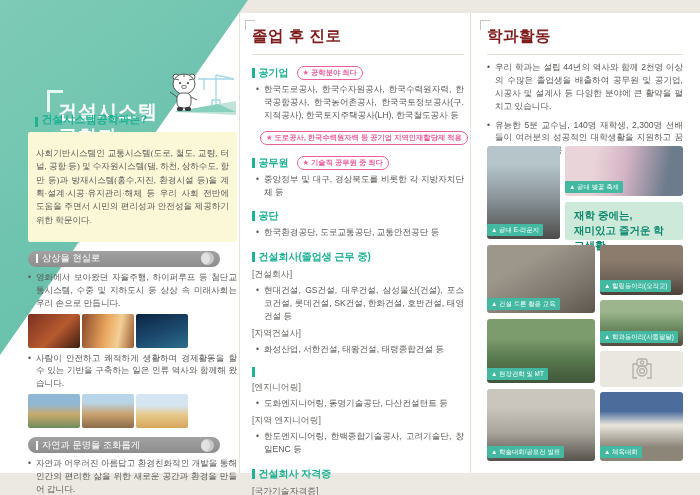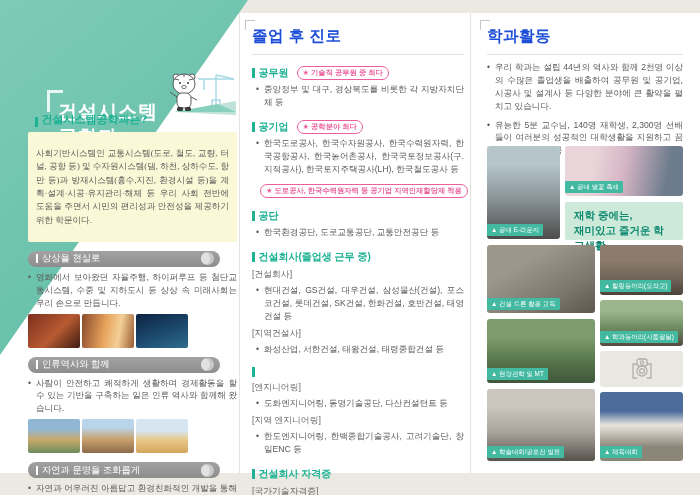--- a/index.html
+++ b/index.html
@@ -10,21 +10,21 @@
   .fold.f1{left:239px;} .fold.f2{left:470px;}
 
   
   .banner{position:absolute;left:0;top:0;width:270px;height:365px;
     background:linear-gradient(140deg,#7ecbb7,#66c0aa 70%);
     clip-path:polygon(0 0,248px 0,0 355px);}
   .banner-title{position:absolute;left:58px;top:100px;color:#ffffff;font-size:19px;font-weight:bold;line-height:1.3;letter-spacing:1px;}
   .banner-bracket{position:absolute;left:47px;top:90px;width:13px;height:19px;border-left:3.5px solid #e9f7f2;border-top:3.5px solid #e9f7f2;}
 
   
-  .col-header{position:relative;display:inline-block;color:#1d4ed8;font-size:15.5px;font-weight:bold;letter-spacing:0.5px;}
+  .col-header{position:relative;display:inline-block;color:#7f1d1d;font-size:15.5px;font-weight:bold;letter-spacing:0.5px;}
   .corner-bracket{position:absolute;left:-7px;top:-6px;width:9px;height:9px;border-left:1.5px solid #c8c4be;border-top:1.5px solid #c8c4be;}
   .hrule{border:none;border-top:1px solid #e6e3dd;margin:7px 0 0 0;}
 
   
   .left-col{position:absolute;left:28px;top:112px;width:209px;}
   .intro-head{display:flex;align-items:flex-end;gap:4px;color:#1db294;font-size:11px;font-weight:bold;margin-left:7px;}
   .tealbar{display:inline-block;width:2.5px;height:10px;background:#1db294;}
   .yellow-box{margin-top:5px;background:#fbf8d8;padding:15px 8px;font-size:8.6px;line-height:1.55;color:#5a5856;text-align:justify;border-radius:2px;font-family:Liberation Serif, serif;}
   .pill{position:relative;margin-top:9px;height:16px;border-radius:9px;background:linear-gradient(#a2a2a2,#8d8d8d);
     color:#fff;font-size:9.3px;font-weight:normal;display:flex;align-items:center;padding-left:8px;width:192px;box-sizing:border-box;}
@@ -128,25 +128,20 @@
       <span>상상을 현실로</span>
       <span class="crescent"></span>
     </div>
     <div class="bullet">영화에서 보아왔던 자율주행, 하이퍼루프 등 첨단교통시스템, 수중 및 지하도시 등 상상 속 미래사회는 우리 손으로 만듭니다.</div>
     <div class="photo-strip">
       <div class="ph ph-tunnel"></div>
       <div class="ph ph-train"></div>
       <div class="ph ph-city"></div>
     </div>
 
-    <div class="pill">
-      <span class="whitebar"></span>
-      <span>인류역사와 함께</span>
-      <span class="crescent"></span>
-    </div>
     <div class="bullet">사람이 안전하고 쾌적하게 생활하며 경제활동을 할 수 있는 기반을 구축하는 일은 인류 역사와 함께해 왔습니다.</div>
     <div class="photo-strip">
       <div class="ph ph-rome"></div>
       <div class="ph ph-fountain"></div>
       <div class="ph ph-pyramid"></div>
     </div>
 
     <div class="pill">
       <span class="whitebar"></span>
       <span>자연과 문명을 조화롭게</span>
@@ -159,36 +154,36 @@
   <div class="mid-col">
     <div class="col-header">
       <span class="corner-bracket"></span>
       <span>졸업 후 진로</span>
     </div>
     <hr class="hrule">
 
     <div class="sec">
       <div class="sec-head">
         <span class="tealbar"></span>
-        <span>공무원</span>
-        <span class="badge">★ 기술직 공무원 중 최다</span>
-      </div>
-      <div class="bullet">중앙정부 및 대구, 경상북도를 비롯한 각 지방자치단체 등</div>
-    </div>
-
-    <div class="sec">
-      <div class="sec-head">
-        <span class="tealbar"></span>
         <span>공기업</span>
         <span class="badge">★ 공학분야 최다</span>
       </div>
       <div class="bullet">한국도로공사, 한국수자원공사, 한국수력원자력, 한국공항공사, 한국농어촌공사, 한국국토정보공사(구. 지적공사), 한국토지주택공사(LH), 한국철도공사 등</div>
       <div class="badge-line">
         <span class="badge" style="margin-left:0;">★ 도로공사, 한국수력원자력 등 공기업 지역인재할당제 적용</span>
       </div>
+    </div>
+
+    <div class="sec">
+      <div class="sec-head">
+        <span class="tealbar"></span>
+        <span>공무원</span>
+        <span class="badge">★ 기술직 공무원 중 최다</span>
+      </div>
+      <div class="bullet">중앙정부 및 대구, 경상북도를 비롯한 각 지방자치단체 등</div>
     </div>
 
     <div class="sec">
       <div class="sec-head">
         <span class="tealbar"></span>
         <span>공단</span>
       </div>
       <div class="bullet">한국환경공단, 도로교통공단, 교통안전공단 등</div>
     </div>
 

